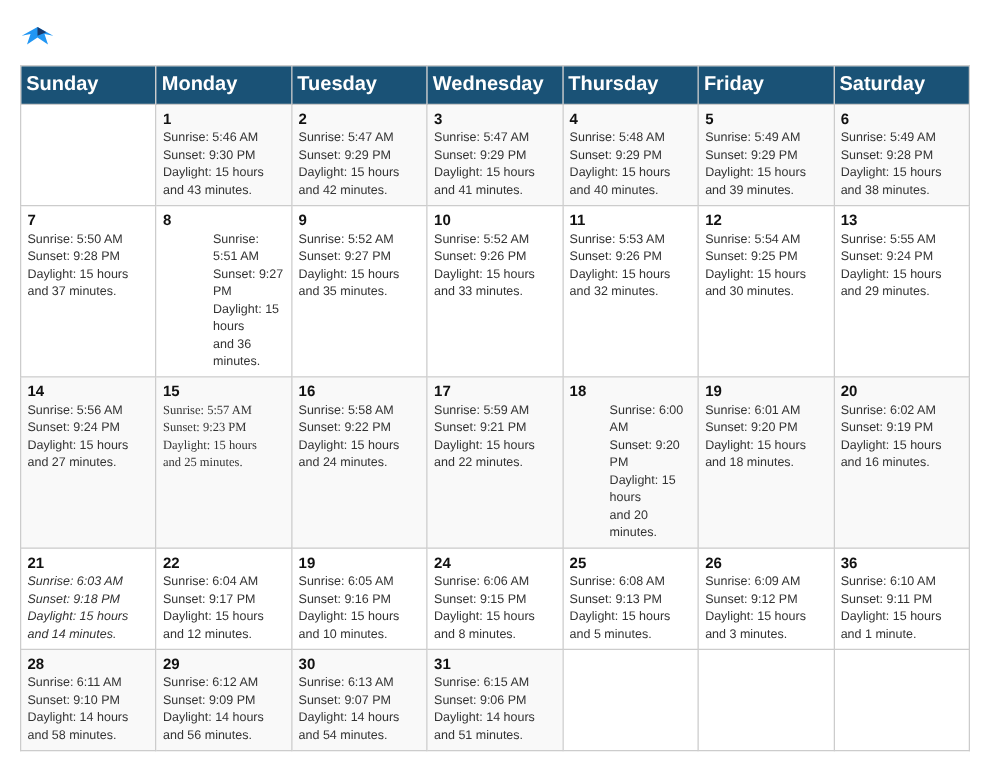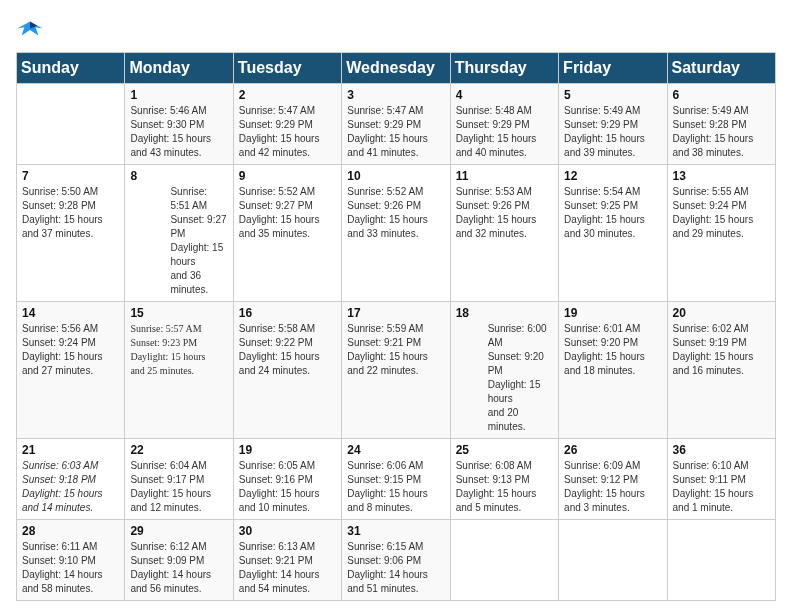--- a/index.html
+++ b/index.html
@@ -322,21 +322,21 @@
         <td>
           <div class="day-number">29</div>
           <div class="day-info" style="white-space: pre-line;">Sunrise: 6:12 AM
 Sunset: 9:09 PM
 Daylight: 14 hours
 and 56 minutes.</div>
         </td>
         <td>
           <div class="day-number">30</div>
           <div class="day-info" style="white-space: pre-line;">Sunrise: 6:13 AM
-Sunset: 9:21 PM
+Sunset: 9:07 PM
 Daylight: 14 hours
 and 54 minutes.</div>
         </td>
         <td>
           <div class="day-number">31</div>
           <div class="day-info" style="white-space: pre-line;">Sunrise: 6:15 AM
 Sunset: 9:06 PM
 Daylight: 14 hours
 and 51 minutes.</div>
         </td>

